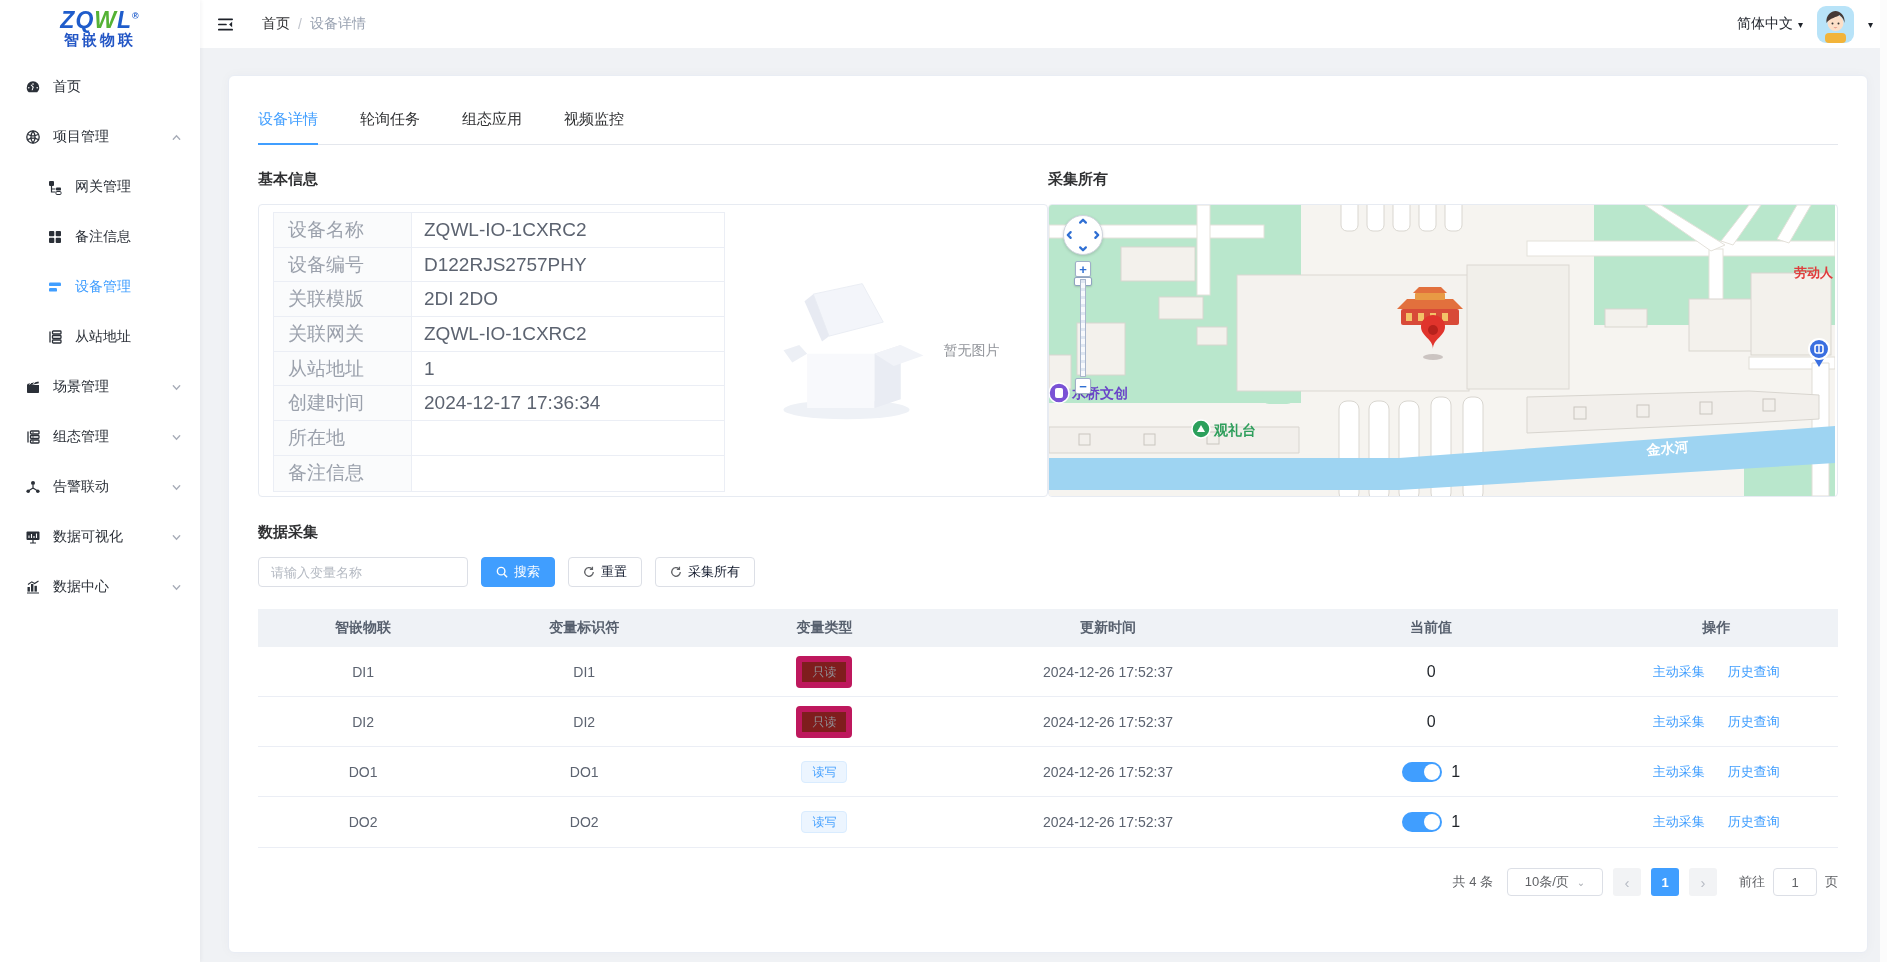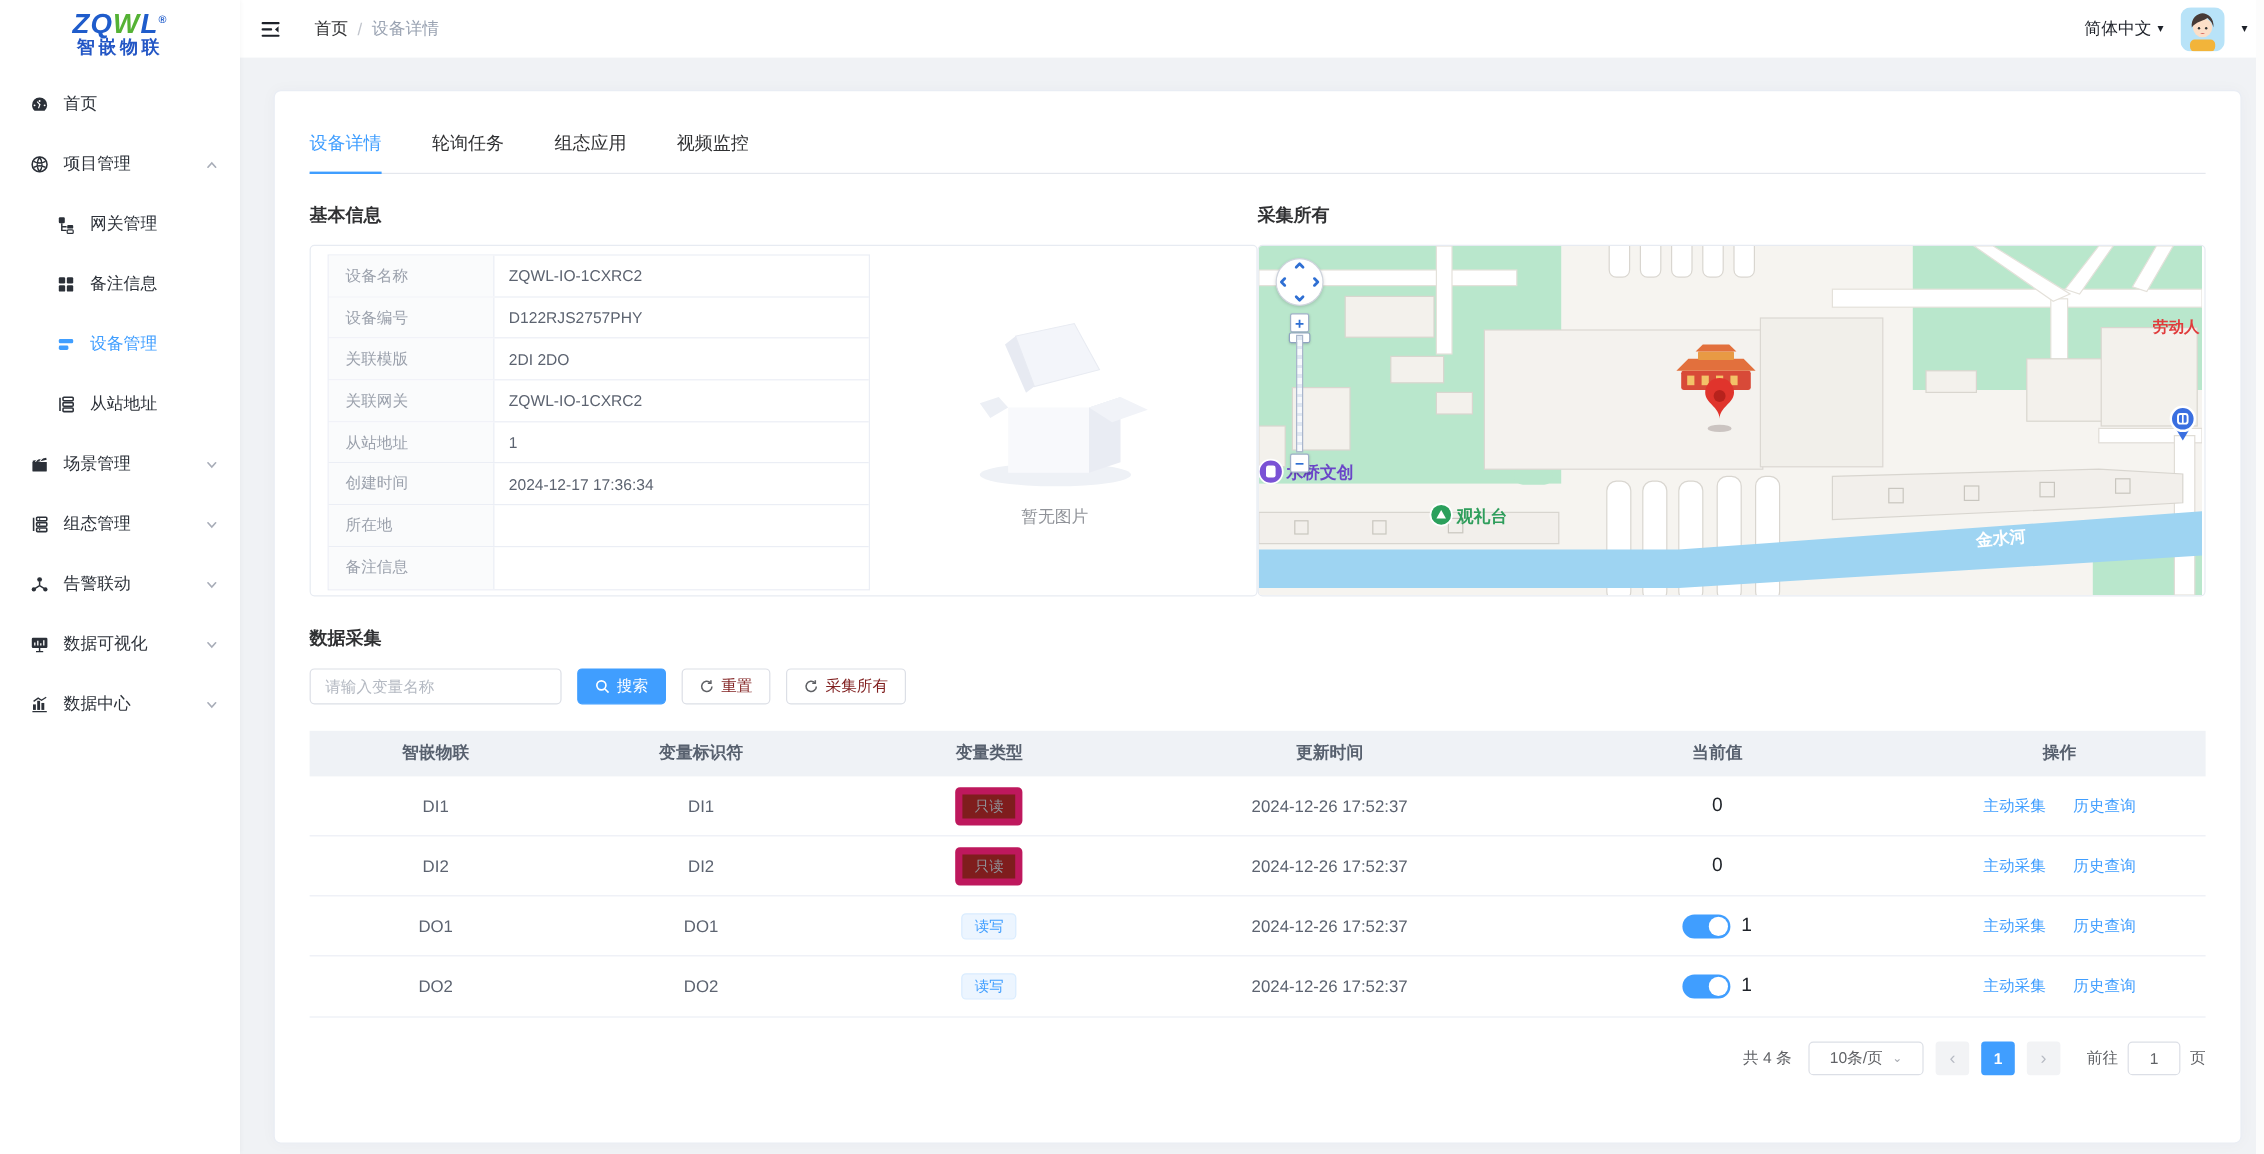--- a/index.html
+++ b/index.html
@@ -49,25 +49,25 @@
   .tabs { display:flex; gap:42px; padding-top:34px; border-bottom:1px solid #e4e7ed; }
   .tab { font-size:15px; color:#303133; padding-bottom:15px; position:relative; cursor:pointer; }
   .tab.active { color:#409eff; }
   .tab.active::after { content:""; position:absolute; left:0; right:0; bottom:-1px; height:2px; background:#409eff; }
   
   .sections { display:flex; margin-top:25px; }
   .section { flex:1; min-width:0; }
   .section-title { font-size:15px; font-weight:bold; color:#303133; margin-bottom:15px; }
   .info-box { border:1px solid #e7ebf2; border-radius:4px; height:293px; display:flex; padding:7px 14px; }
   .info-table { width:452px; border:1px solid #ebeef5; align-self:flex-start; }
-  .info-row { display:grid; grid-template-columns:138px 1fr; height:34.7px; border-bottom:1px solid #ebeef5; font-size:13px; }
+  .info-row { display:grid; grid-template-columns:138px 1fr; height:34.7px; border-bottom:1px solid #ebeef5; font-size:19px; }
   .info-row:last-child { border-bottom:none; }
   .info-label { background:#fafbfc; color:#9ba1ac; display:flex; align-items:center; padding-left:14px; border-right:1px solid #ebeef5; }
   .info-value { color:#5c6370; display:flex; align-items:center; padding-left:12px; }
-  .placeholder { flex:1; display:flex; flex-direction:column; align-items:center; justify-content:center; gap:10px; }
+  .placeholder { flex:1; display:flex; flex-direction:row; align-items:center; justify-content:center; gap:10px; }
   .placeholder-text { font-size:14px; color:#909399; }
   
   .map-box { border:1px solid #e7ebf2; border-radius:4px; height:293px; position:relative; overflow:hidden; cursor:grab; }
   .map-box > svg.mapsvg { position:absolute; left:0; top:0; }
   .map-compass { position:absolute; left:14px; top:10px; width:40px; height:40px; border-radius:50%;
                  background:#fff; border:1px solid #cfd4dd; box-shadow:0 1px 3px rgba(0,0,0,.15);
                  cursor:pointer; }
   .map-compass svg { width:100%; height:100%; }
   .zoom-btn { position:absolute; left:26px; width:16px; height:16px; background:#fff; border:1px solid #9fb0c8;
               border-radius:2px; color:#2f6fd3; font-weight:bold; font-size:13px; line-height:13px;
@@ -78,21 +78,21 @@
                 background:repeating-linear-gradient(to bottom, #dfe7f2 0 3px, #f8fafd 3px 8px); cursor:pointer; }
   .zoom-handle { position:absolute; left:25px; top:72px; width:18px; height:9px; background:#fff;
                  border:1px solid #8fa3c0; border-radius:2px; box-shadow:0 1px 2px rgba(0,0,0,.15); cursor:grab; }
   
   .collect-title { margin-top:26px; }
   .controls { display:flex; margin-top:15px; align-items:center; }
   .search-input { width:210px; height:30px; border:1px solid #dcdfe6; border-radius:4px; padding:0 12px;
                   font-size:13px; color:#303133; outline:none; font-family:"Liberation Sans",sans-serif; }
   .search-input::placeholder { color:#b4b9c2; }
   .btn { height:30px; display:inline-flex; align-items:center; gap:6px; padding:0 14px; border-radius:4px;
-         font-size:13px; cursor:pointer; border:1px solid #dcdfe6; background:#fff; color:#7f1d1d; }
+         font-size:13px; cursor:pointer; border:1px solid #dcdfe6; background:#fff; color:#0f172a; }
   .btn svg { width:12px; height:12px; }
   .btn-primary { background:#409eff; border-color:#409eff; color:#fff; margin-left:13px; }
   .btn-plain { margin-left:13px; }
   
   .data-table { margin-top:22px; border-bottom:1px solid #ebeef5; }
   .dt-head, .dt-row { display:grid; grid-template-columns:13.3% 14.7% 15.7% 20.2% 20.7% 15.4%; align-items:center; }
   .dt-head { background:#eff2f6; height:38px; font-weight:bold; color:#57606e; font-size:14px; }
   .dt-cell { text-align:center; }
   .dt-row { height:50px; border-bottom:1px solid #ebeef5; font-size:14px; color:#5c6370; }
   .dt-row:last-child { border-bottom:none; }

